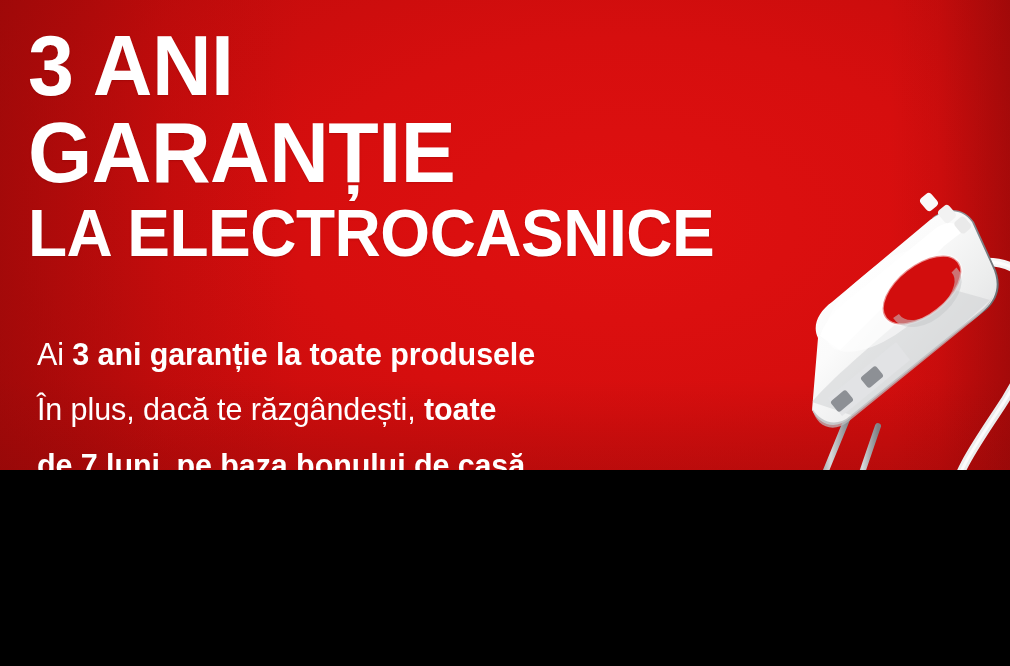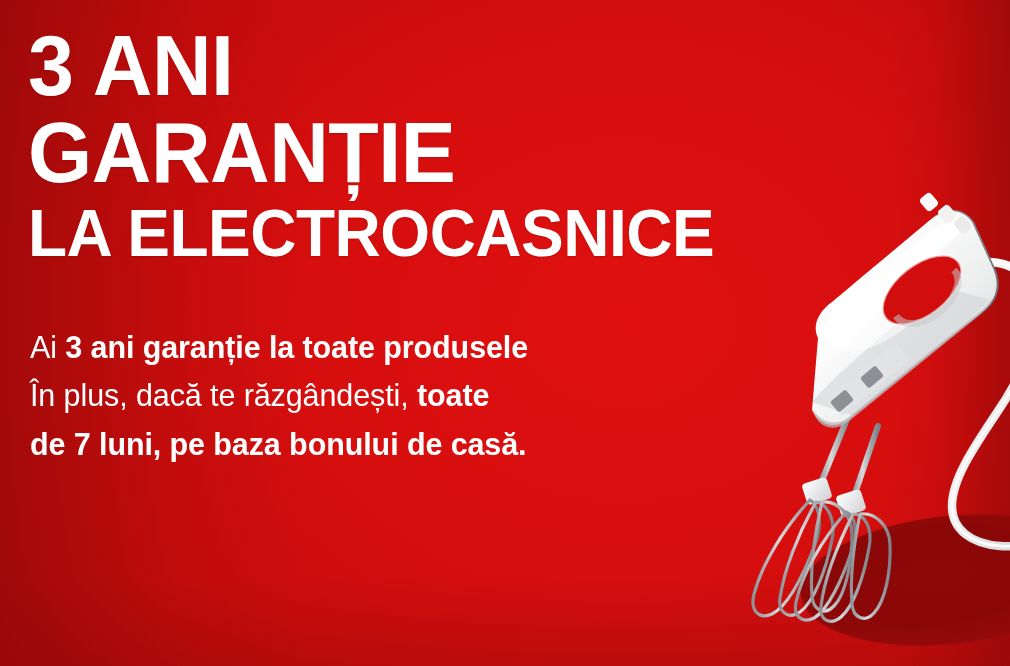--- a/index.html
+++ b/index.html
@@ -3,21 +3,21 @@
 <meta charset="utf-8">
 <style>
   html, body {
     margin: 0;
     padding: 0;
     background: #000;
   }
   .banner {
     position: relative;
     width: 1010px;
-    height: 666px;
+    height: 470px;
     overflow: hidden;
     font-family: "Liberation Sans", sans-serif;
     background: #0f766e;
     text-decoration: underline;
   }
 
   
   .bg-base {
     position: absolute;
     inset: 0;
@@ -83,21 +83,21 @@
     left: 28px;
     top: 322px;
     width: 700px;
     z-index: 6;
     color: #ffffff;
     font-size: 30.5px;
     line-height: 1.52;
     letter-spacing: -0.1px;
   }
   .body-copy p {
-    margin: 2px;
+    margin: 9px;
     white-space: nowrap;
   }
   .body-copy .light { font-weight: 400; }
   .body-copy .bold  { font-weight: 700; }
 
   
   .shadow-ellipse {
     position: absolute;
     left: 800px;
     top: 516px;

